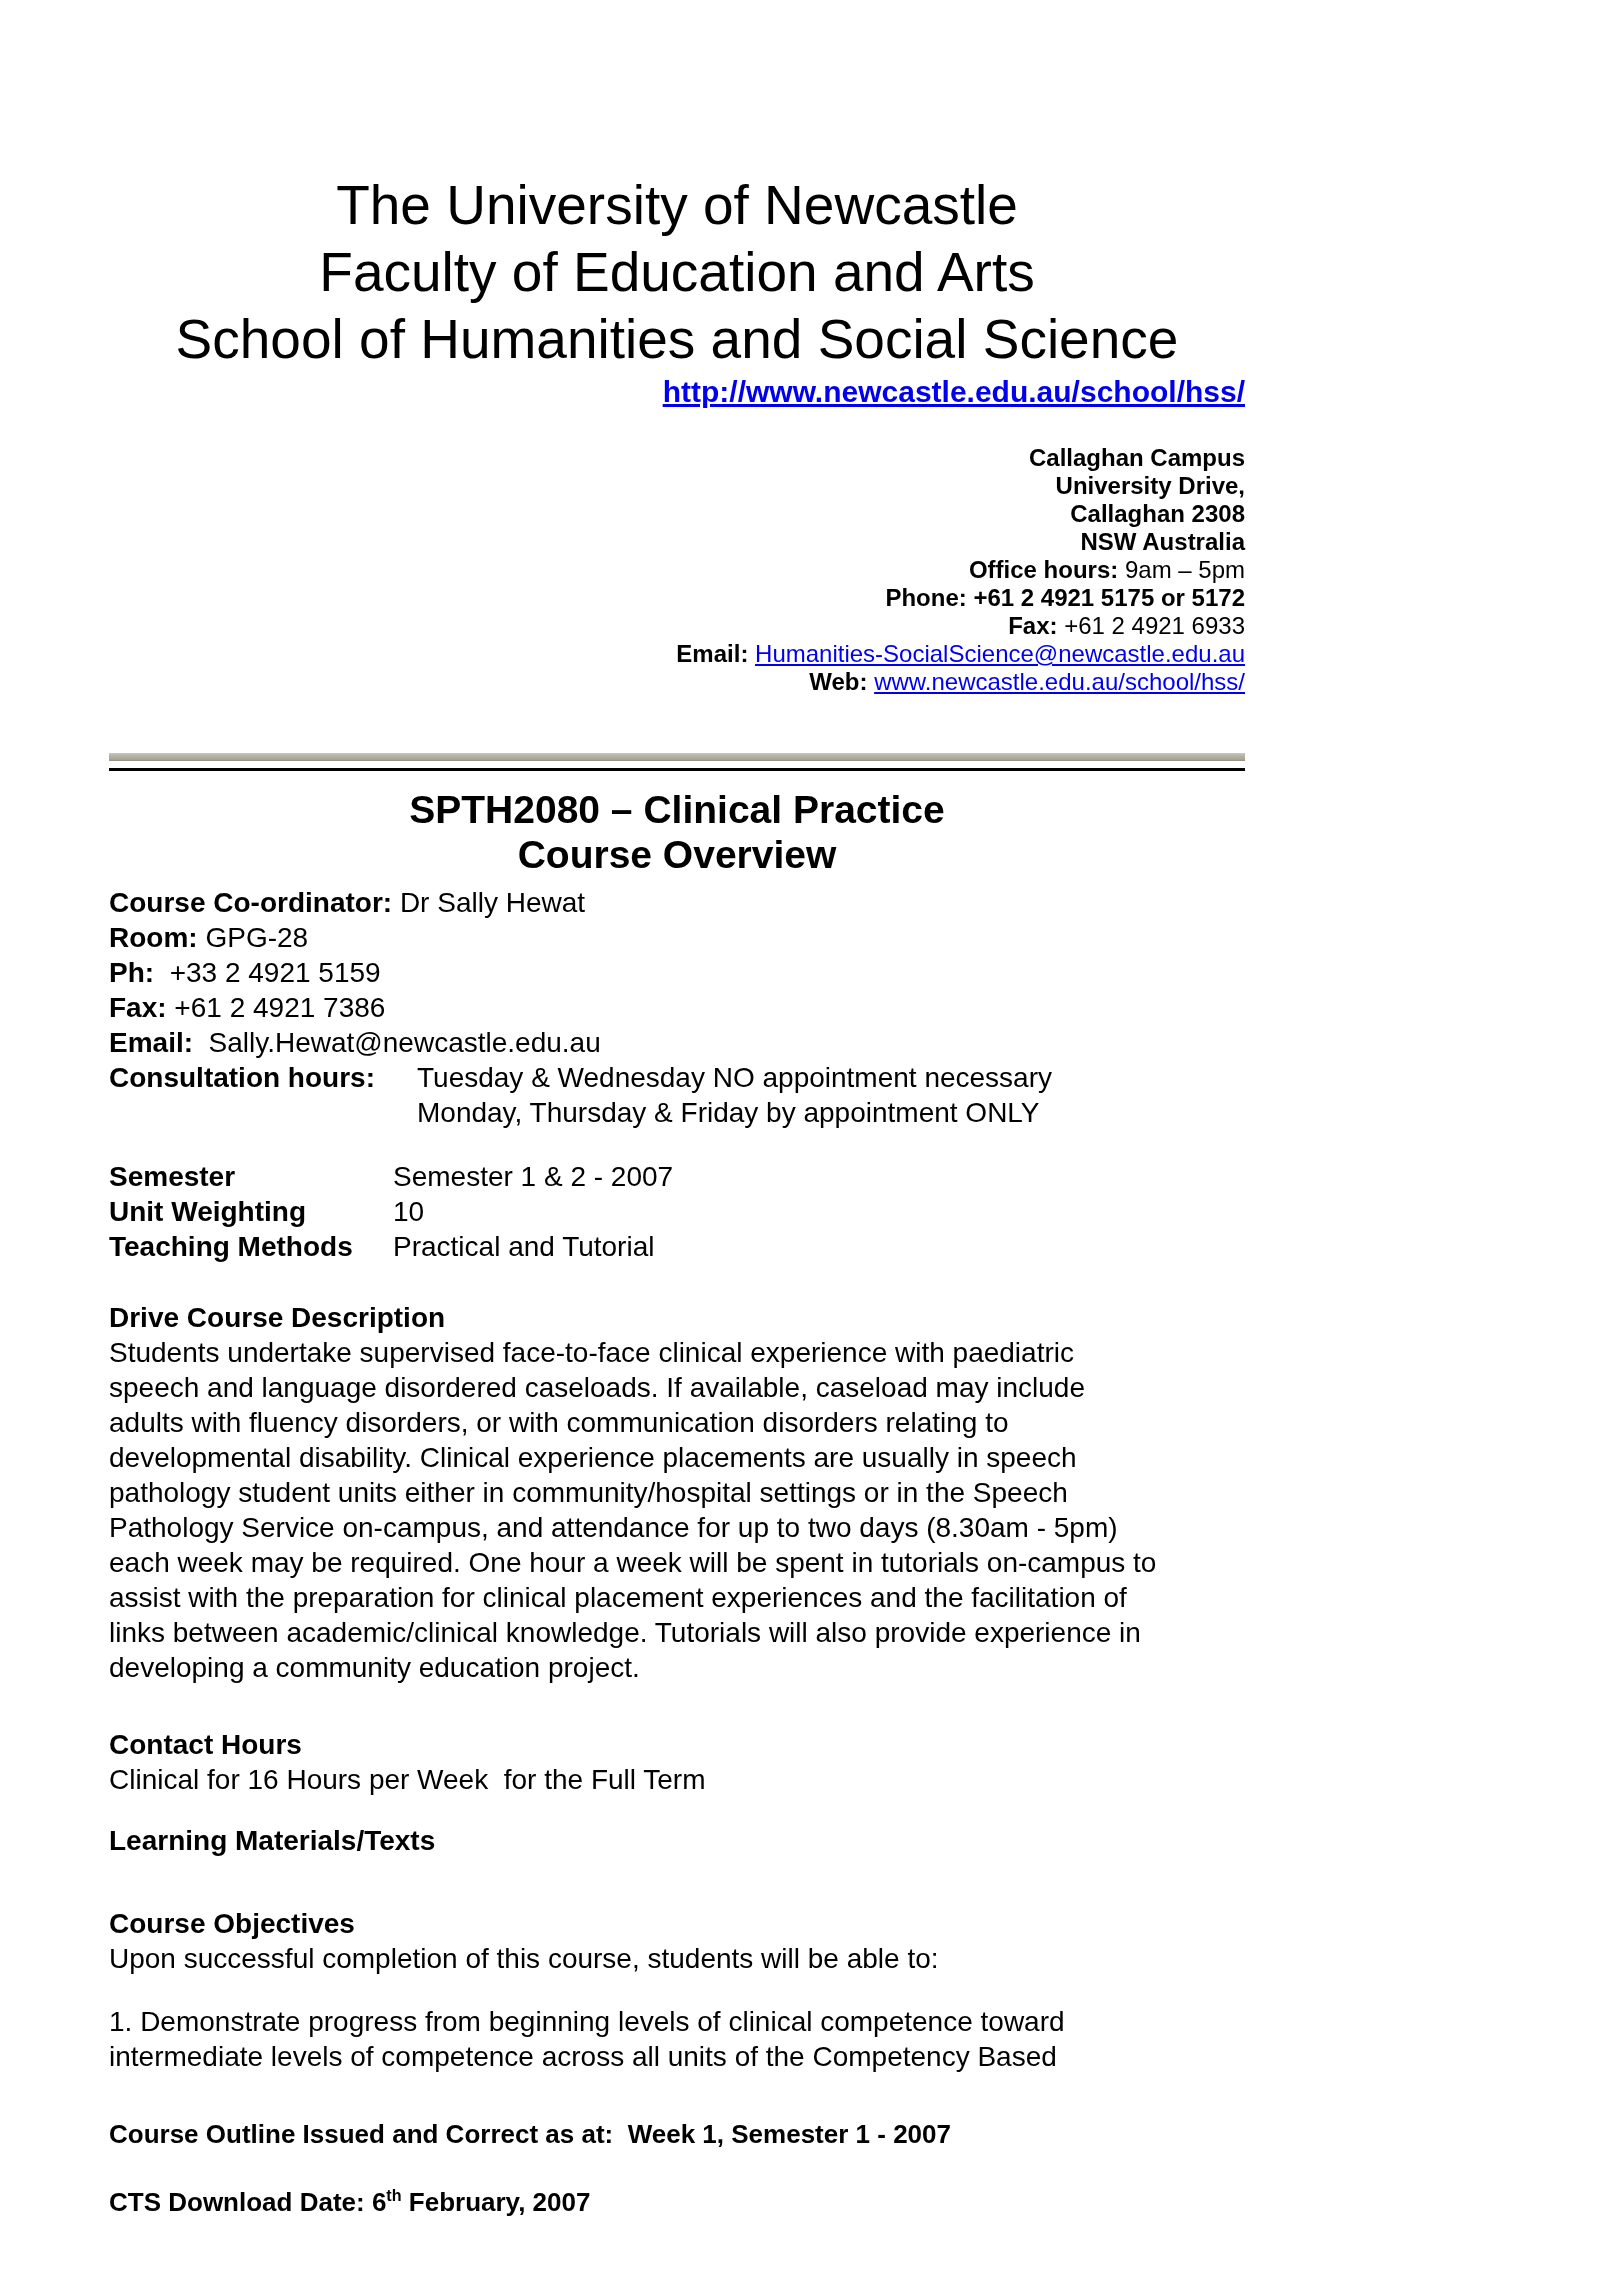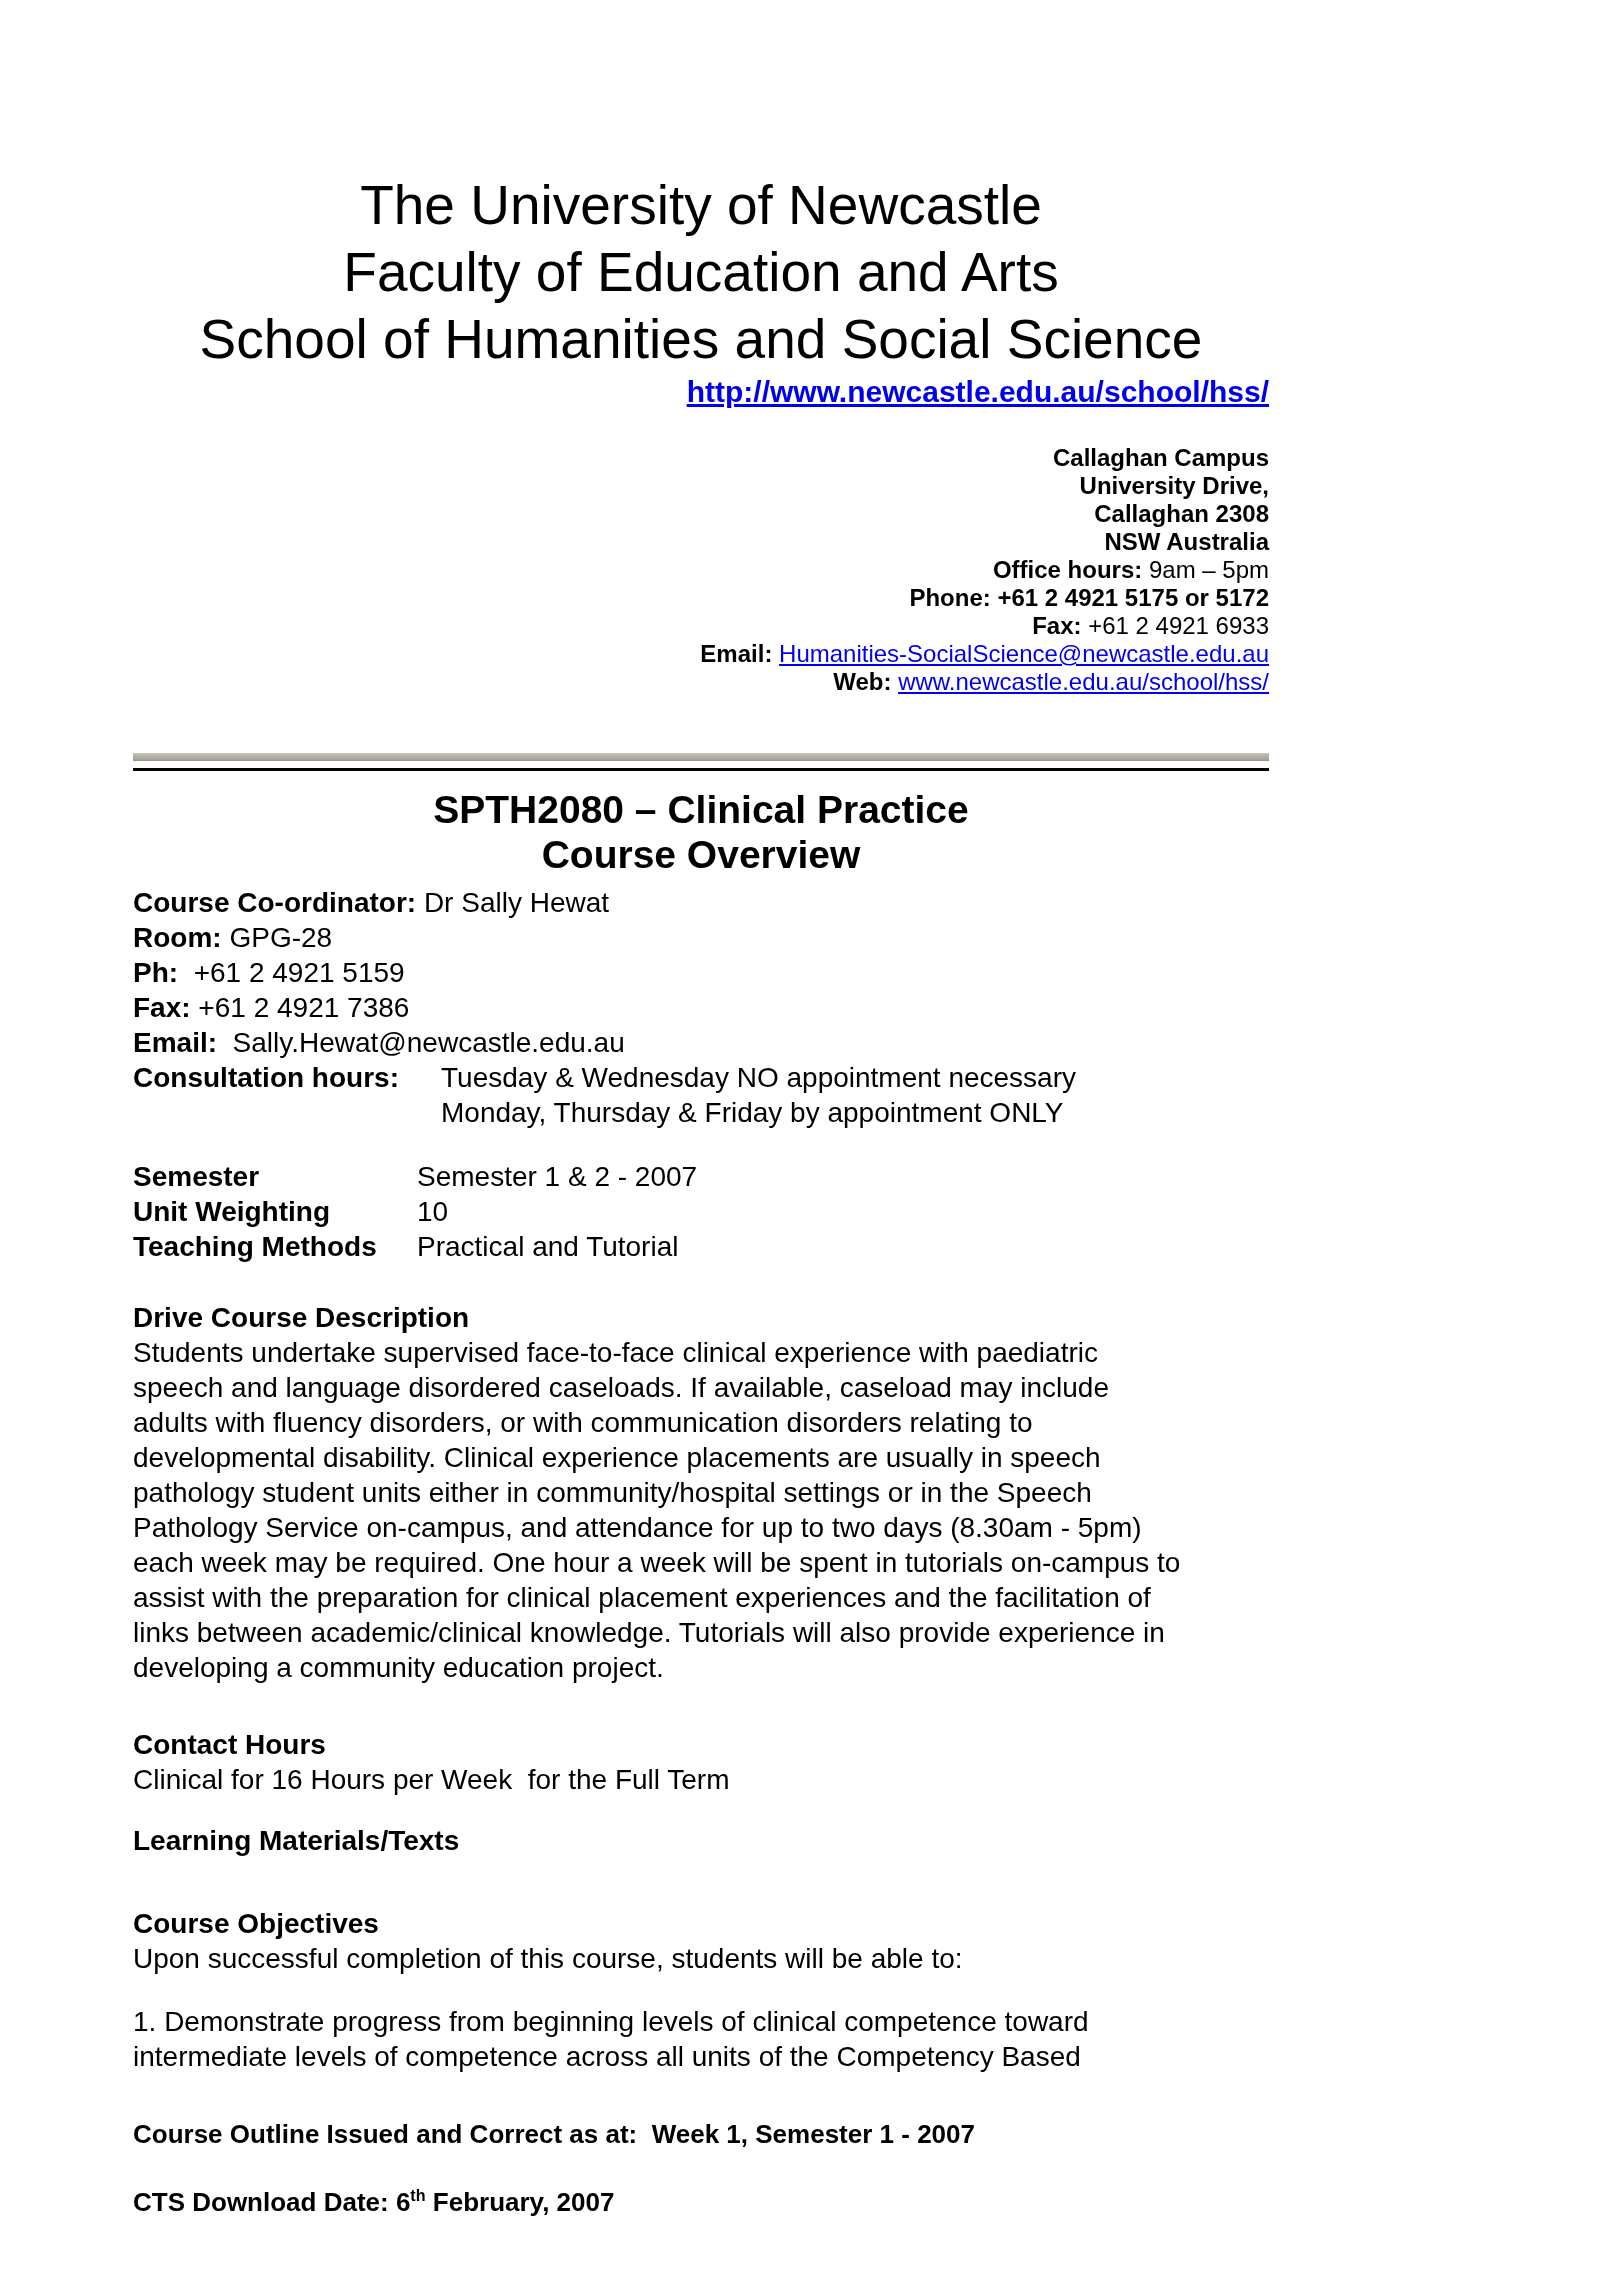--- a/index.html
+++ b/index.html
@@ -8,21 +8,20 @@
     background: #ffffff;
   }
   .page {
     width: 1354px;
     height: 2295px;
     background: #ffffff;
     color: #000000;
     font-family: "Liberation Sans", sans-serif;
     position: relative;
     overflow: hidden;
-    padding-left: 24px;
   }
   .content {
     width: 1136px;
     margin: 0 auto;
     padding-top: 172px;
   }
   .t { white-space: pre-wrap; }
   .b { font-weight: bold; }
 
   .doc-title {
@@ -126,21 +125,21 @@
     </div>
 
     <div class="course-heading">
       <div class="t">SPTH2080 – Clinical Practice</div>
       <div class="t">Course Overview</div>
     </div>
 
     <div class="coordinator body-text">
       <div class="t"><span class="b">Course Co-ordinator:</span><span> Dr Sally Hewat</span></div>
       <div class="t"><span class="b">Room:</span><span> GPG-28</span></div>
-      <div class="t"><span class="b">Ph:</span><span>  +61 2 4921 5159</span></div>
+      <div class="t"><span class="b">Ph:</span><span>  +33 2 4921 5159</span></div>
       <div class="t"><span class="b">Fax:</span><span> +61 2 4921 7386</span></div>
       <div class="t"><span class="b">Email:</span><span>  Sally.Hewat@newcastle.edu.au</span></div>
       <div class="row">
         <div class="lab b t">Consultation hours:</div>
         <div class="val">
           <div class="t">Tuesday &amp; Wednesday NO appointment necessary</div>
           <div class="t">Monday, Thursday &amp; Friday by appointment ONLY</div>
         </div>
       </div>
     </div>

